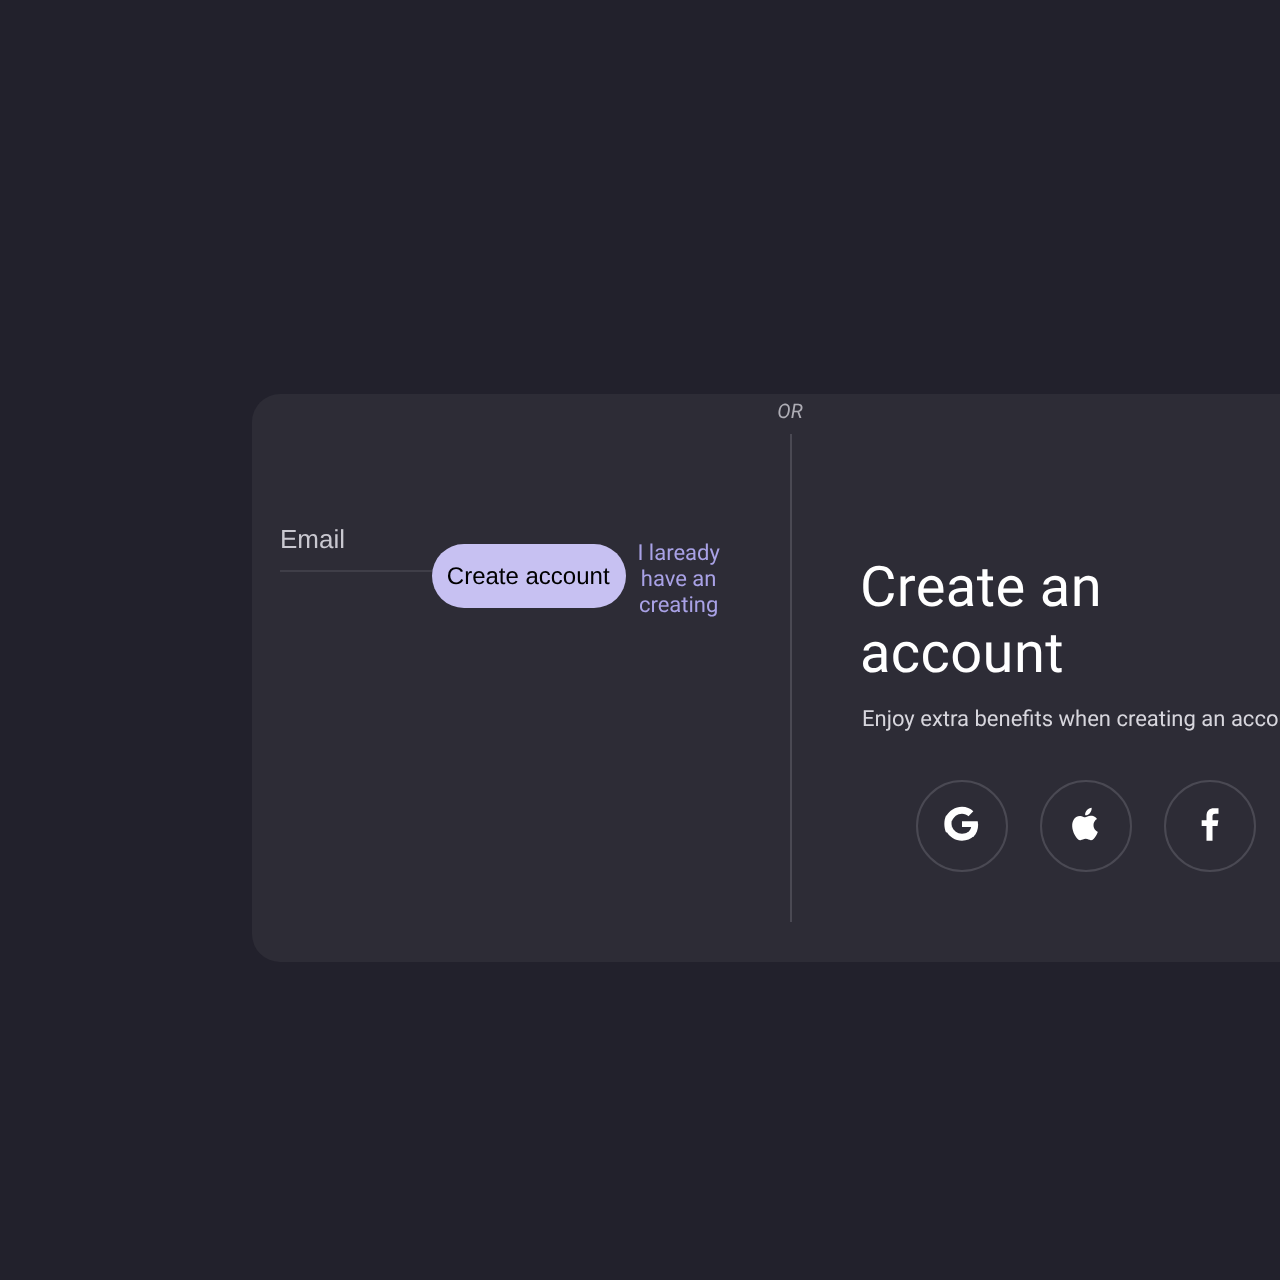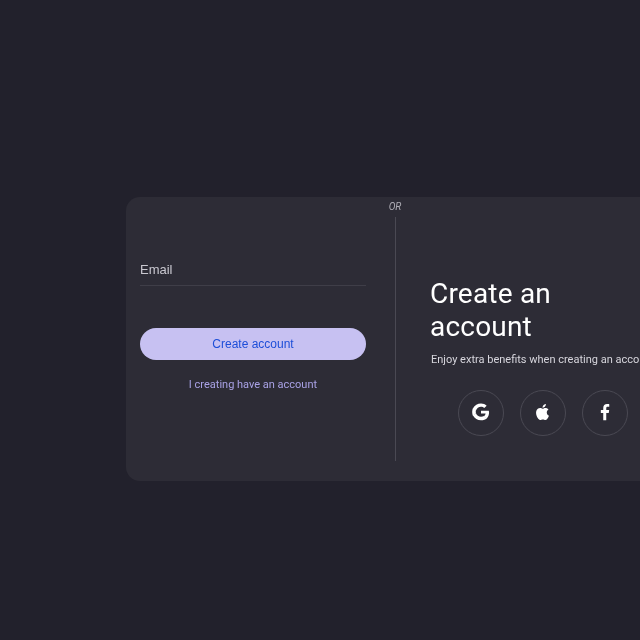--- a/index.html
+++ b/index.html
@@ -17,41 +17,41 @@
     height: 284px;
     background: #2d2c36;
     border-radius: 14px;
     display: flex;
     align-items: stretch;
   }
   .left {
     flex: 0 0 254px;
     padding: 55px 14px 0 14px;
     display: flex;
-    flex-direction: column;
+    flex-direction: row;
   }
   .field {
     position: relative;
     margin-bottom: 22px;
   }
   .field input {
     width: 100%;
     border: none;
     border-bottom: 1px solid #3f3e48;
     background: transparent;
     color: #d6d5dc;
     font-size: 13px;
     padding: 10px 0 8px 0;
     outline: none;
   }
   .field input::placeholder { color: #c9c8d0; }
   .create-btn {
     margin-top: 20px;
     background: #c7c1f2;
-    color: #1d4ed8;
+    color: #000000;
     border: none;
     border-radius: 999px;
     height: 32px;
     font-size: 12px;
     cursor: pointer;
     width: 100%;
   }
   .have-account {
     margin-top: 18px;
     color: #a9a2e6;
@@ -123,21 +123,21 @@
 </head>
 <body>
 
 <div class="card">
 
   <div class="left">
     <div class="field">
       <input type="text" placeholder="Email" style="">
     </div>
     <button class="create-btn">Create account</button>
-    <div class="have-account">I creating have an account</div>
+    <div class="have-account">I laready have an creating</div>
   </div>
 
   <div class="divider-wrap">
     <div class="divider-line"></div>
     <div class="divider-label">OR</div>
   </div>
 
   <div class="right">
     <h1>Create an account</h1>
     <div class="sub">Enjoy extra benefits when creating an account</div>

